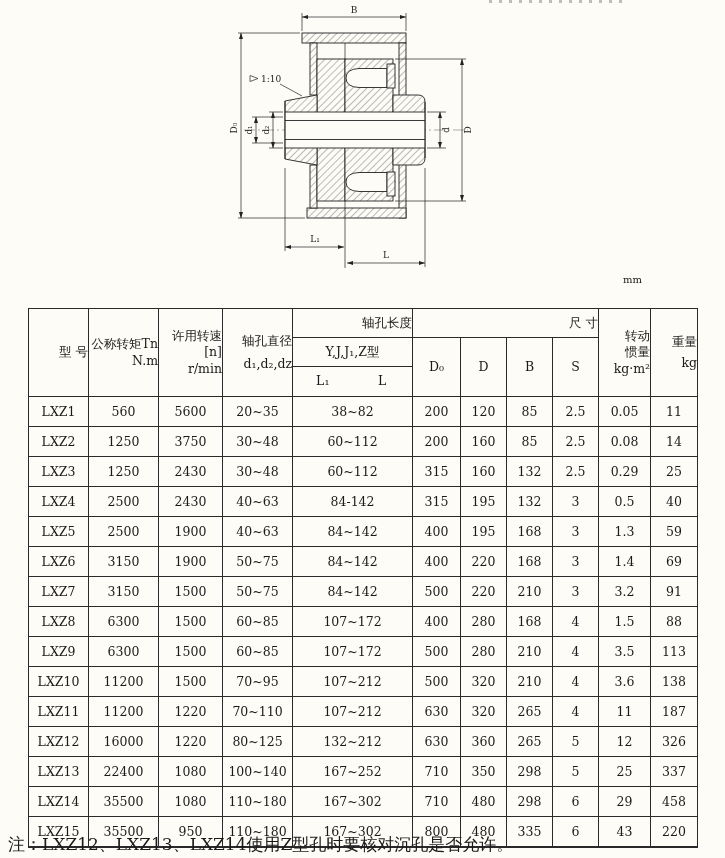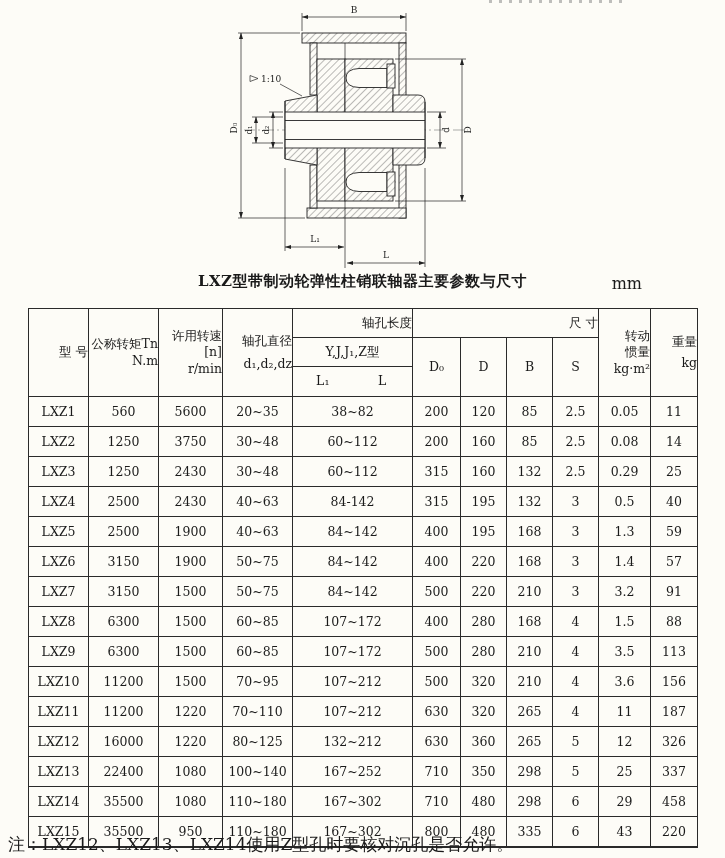--- a/index.html
+++ b/index.html
@@ -16,21 +16,21 @@
   }
   
   #drawing{position:absolute;left:228px;top:0;width:272px;height:272px;}
   #drawing text{font-family:"DejaVu Serif","Liberation Serif",serif;fill:#222;}
   
   .title-row{
     position:absolute;left:28px;top:272px;width:669px;height:26px;
     text-align:center;font-size:15px;font-weight:600;letter-spacing:.5px;
   }
   .title-row .unit{
-    position:absolute;right:55px;top:2px;font-weight:400;font-size:16px;letter-spacing:0;
+    position:absolute;right:55px;top:2px;font-weight:400;font-size:10px;letter-spacing:0;
   }
   
   table.spec{
     position:absolute;left:28px;top:308px;width:669px;
     border-collapse:collapse;table-layout:fixed;
     border:1px solid #2a2a2a;border-bottom-width:2px;
   }
   table.spec th,table.spec td{
     border:1px solid #2a2a2a;text-align:center;vertical-align:middle;
     padding:0;font-weight:normal;
@@ -165,21 +165,20 @@
   </g>
 
   <g stroke="#222" stroke-width="0.7">
     <path d="M22,75.5 L30,78.5 L22,81.5 Z" fill="none"></path>
     <text x="33" y="82" font-size="9" stroke="none">1:10</text>
     <line x1="52" y1="84" x2="74" y2="96"></line>
   </g>
 </svg>
 
 <div class="title-row">
-  <span>LXZ型带制动轮弹性柱销联轴器主要参数与尺寸</span>
   <span class="unit">mm</span>
 </div>
 
 <table class="spec">
   <colgroup>
     <col style="width:60px">
       <col style="width:70px">
       <col style="width:64px">
       <col style="width:70px">
     <col style="width:120px">
@@ -320,21 +319,21 @@
         <td>LXZ6</td>
         <td>3150</td>
         <td>1900</td>
         <td>50~75</td>
         <td>84~142</td>
         <td>400</td>
         <td>220</td>
         <td>168</td>
         <td>3</td>
         <td>1.4</td>
-        <td>57</td>
+        <td>69</td>
       </tr>
       <tr>
         <td>LXZ7</td>
         <td>3150</td>
         <td>1500</td>
         <td>50~75</td>
         <td>84~142</td>
         <td>500</td>
         <td>220</td>
         <td>210</td>
@@ -372,21 +371,21 @@
         <td>LXZ10</td>
         <td>11200</td>
         <td>1500</td>
         <td>70~95</td>
         <td>107~212</td>
         <td>500</td>
         <td>320</td>
         <td>210</td>
         <td>4</td>
         <td>3.6</td>
-        <td>156</td>
+        <td>138</td>
       </tr>
       <tr>
         <td>LXZ11</td>
         <td>11200</td>
         <td>1220</td>
         <td>70~110</td>
         <td>107~212</td>
         <td>630</td>
         <td>320</td>
         <td>265</td>

